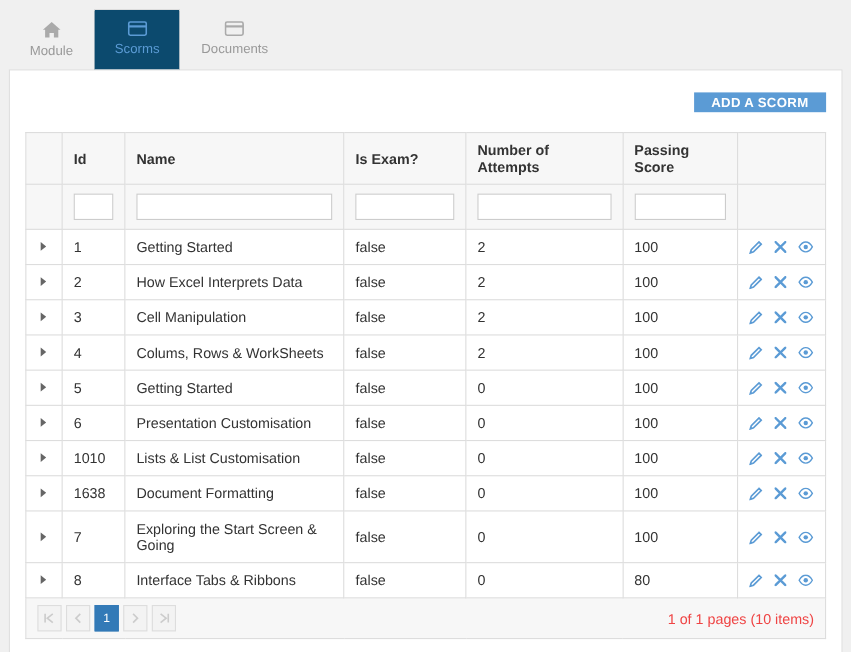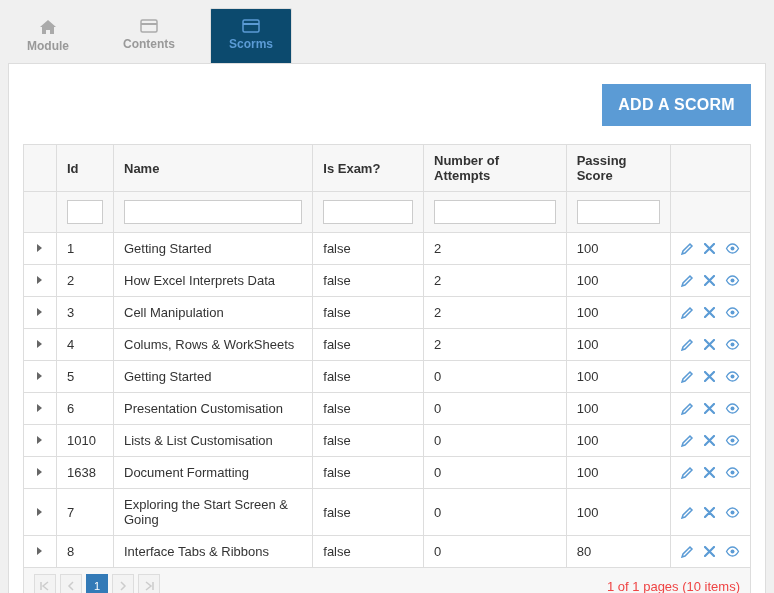--- a/index.html
+++ b/index.html
@@ -1,25 +1,25 @@
 <!DOCTYPE html>
 <html><head>
 <meta charset="utf-8">
 <style>
 * { box-sizing: border-box; margin: 0; padding: 0; }
 body { font-family: Arial, Helvetica, sans-serif; background: #f0f0f0; font-size: 13px; color: #333; }
 .page { width: 774px; margin: 0 auto; }
-.tabs { display: flex; gap: 16px; padding: 8px 8px 0 8px; font-weight: bold; }
+.tabs { display: flex; gap: 0; padding: 8px 8px 0 8px; }
 .tab { display: flex; flex-direction: column; align-items: center; padding: 10px 18px; color: #999; cursor: pointer; border: 1px solid transparent; border-bottom: none; background: transparent; }
 .tab.active { background: #0c4a6e; color: #5b9bd5; border-color: #ddd; border-radius: 2px 2px 0 0; }
 .tab .tab-icon { margin-bottom: 4px; }
 .tab .tab-label { font-size: 12px; }
 .panel { background: #fff; border: 1px solid #ddd; margin: 0 8px 8px 8px; padding: 20px 14px 14px 14px; }
 .toolbar { display: flex; justify-content: flex-end; margin-bottom: 18px; }
-.btn-primary { background: #5b9bd5; color: #fff; border: none; padding: 12px 16px; font-size: 16px; font-weight: bold; cursor: pointer; letter-spacing: 0.3px; }
+.btn-primary { background: #5b9bd5; color: #fff; border: none; padding: 2px 16px; font-size: 12px; font-weight: bold; cursor: pointer; letter-spacing: 0.3px; }
 .table { width: 100%; border-collapse: collapse; }
 .table th, .table td { border: 1px solid #ddd; padding: 8px 10px; text-align: left; vertical-align: middle; }
 .table th { font-weight: bold; background: #f7f7f7; height: 38px; font-size: 13px; }
 .table td { height: 32px; font-size: 13px; }
 .col-expand { width: 28px; text-align: center; }
 .col-id { width: 52px; }
 .col-name { width: 210px; }
 .col-exam { width: 116px; }
 .col-attempts { width: 150px; }
 .col-score { width: 108px; }
@@ -44,37 +44,37 @@
 <div class="page">
   <div class="tabs" id="tabs-container">
       <div class="tab">
         <span class="tab-icon">
           <svg width="18" height="16" viewBox="0 0 18 16">
             <path d="M9 1L1 8h2v7h4v-4h4v4h4V8h2z" fill="#aaa"></path>
           </svg>
         </span>
         <span class="tab-label">Module</span>
       </div>
-      <div class="tab">
-        <span class="tab-icon">
-          <svg width="18" height="14" viewBox="0 0 18 14">
-            <rect x="1" y="1" width="16" height="12" rx="1.5" fill="none" stroke="#aaa" stroke-width="1.5"></rect>
-            <rect x="1" y="4" width="16" height="2" fill="#aaa"></rect>
-          </svg>
-        </span>
-        <span class="tab-label">Contents</span>
-      </div>
       <div class="tab active">
         <span class="tab-icon">
           <svg width="18" height="14" viewBox="0 0 18 14">
             <rect x="1" y="1" width="16" height="12" rx="1.5" fill="none" stroke="#5b9bd5" stroke-width="1.5"></rect>
             <rect x="1" y="4" width="16" height="2" fill="#5b9bd5"></rect>
           </svg>
         </span>
         <span class="tab-label">Scorms</span>
+      </div>
+      <div class="tab">
+        <span class="tab-icon">
+          <svg width="18" height="14" viewBox="0 0 18 14">
+            <rect x="1" y="1" width="16" height="12" rx="1.5" fill="none" stroke="#aaa" stroke-width="1.5"></rect>
+            <rect x="1" y="4" width="16" height="2" fill="#aaa"></rect>
+          </svg>
+        </span>
+        <span class="tab-label">Documents</span>
       </div>
     </div>
 
   <div class="panel">
     <div class="toolbar">
       <button class="btn-primary">ADD A SCORM</button>
     </div>
 
     <table class="table">
       <thead>

